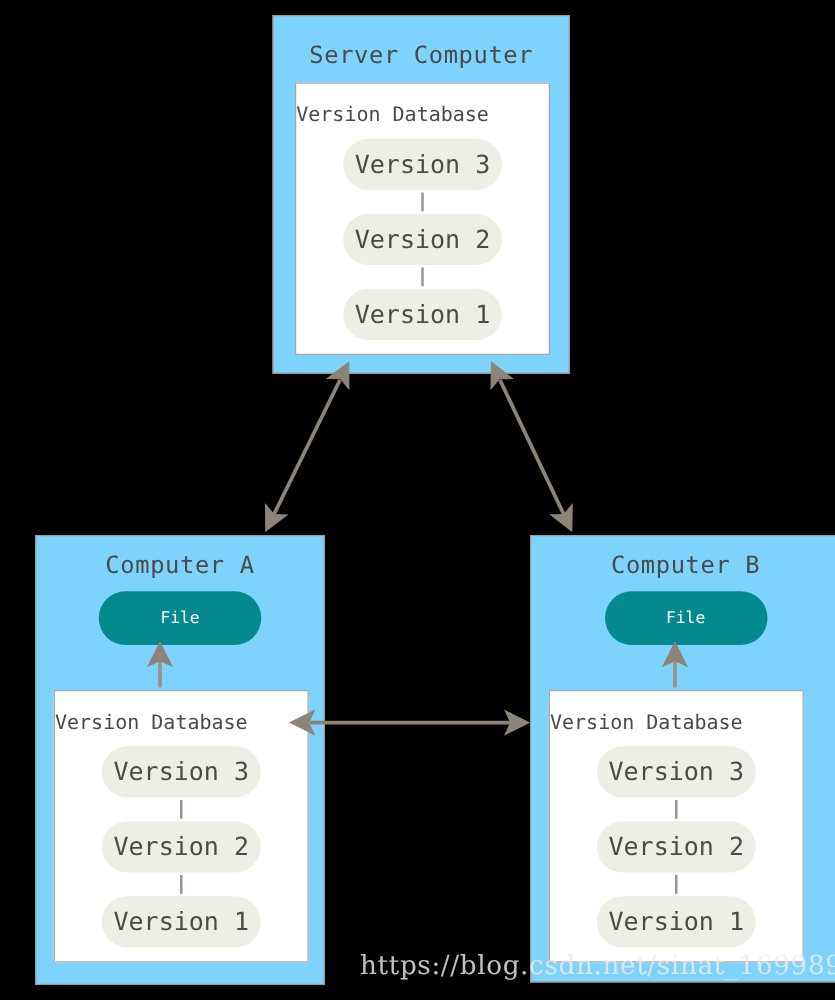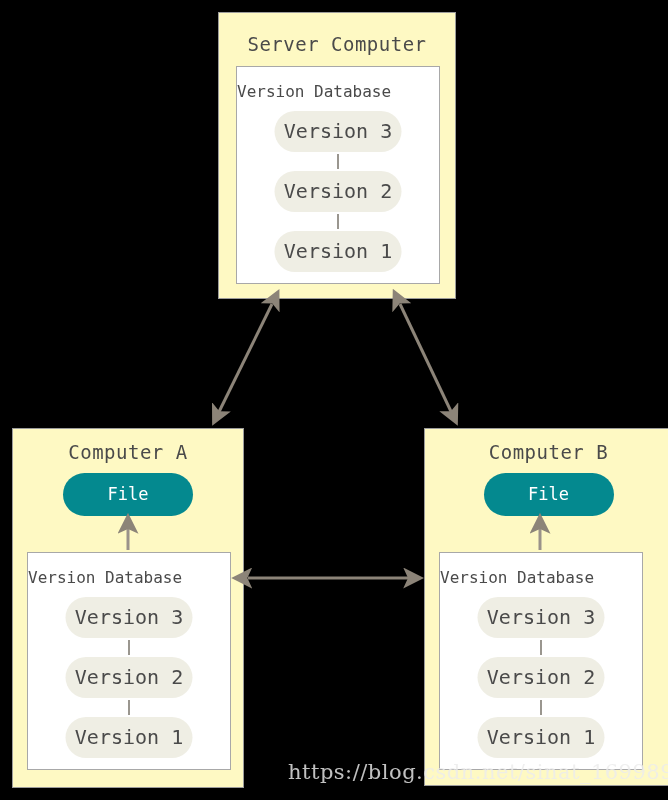--- a/index.html
+++ b/index.html
@@ -19,26 +19,26 @@
     position: absolute;
     left: 0; top: 0;
     width: 668px;
     height: 800px;
     background: #000000;
   }
 
   
   .machine {
     position: absolute;
-    background: #fef9c3;
+    background: #7dd3fc;
     border: 1px solid #9c9c9c;
     box-sizing: border-box;
   }
   #server-box   { left: 218px; top: 12px;  width: 238px; height: 287px; }
-  #computer-a   { left: 12px;  top: 428px; width: 232px; height: 360px; }
+  #computer-a   { left: 28px;  top: 428px; width: 232px; height: 360px; }
   #computer-b   { left: 424px; top: 428px; width: 249px; height: 358px; }
 
   .machine-title {
     position: absolute;
     left: 0;
     width: 100%;
     text-align: center;
     color: #4a4a4a;
     font-size: 19px;
     letter-spacing: 0.5px;
@@ -112,21 +112,21 @@
     left: 50%;
     transform: translateX(-50%);
     top: 44px;
     width: 130px;
     height: 43px;
     line-height: 43px;
     text-align: center;
     border-radius: 22px;
     background: #04898f;
     color: #ffffff;
-    font-size: 17px;
+    font-size: 13px;
     white-space: nowrap;
   }
 
   
   #arrow-layer {
     position: absolute;
     left: 0; top: 0;
     width: 668px;
     height: 800px;
     pointer-events: none;

